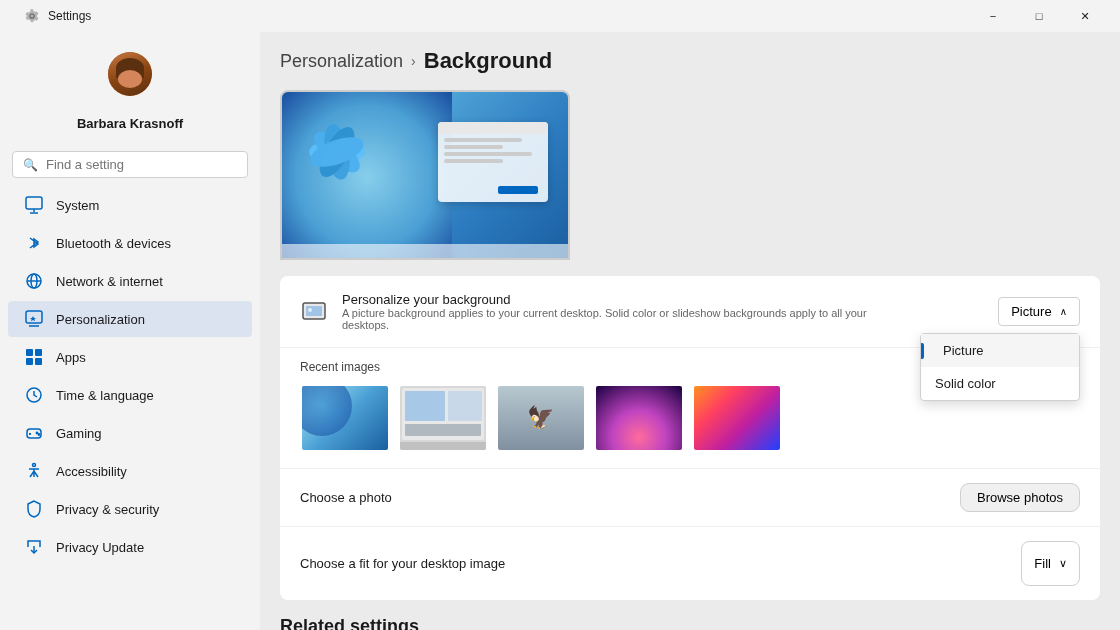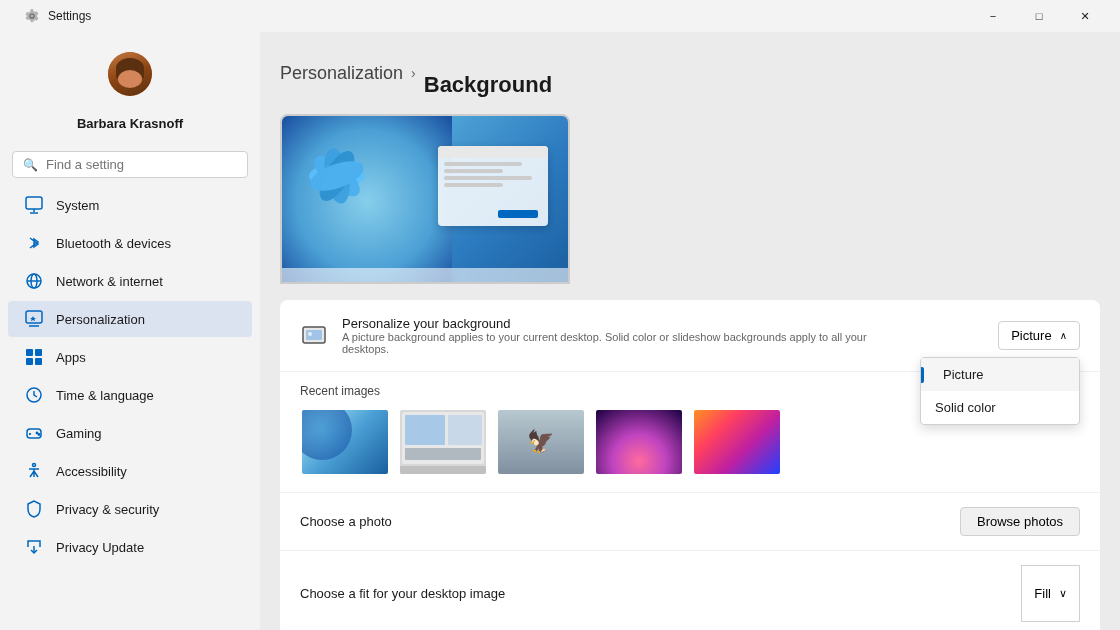--- a/index.html
+++ b/index.html
@@ -182,21 +182,20 @@
       font-weight: 400;
     }
     .breadcrumb-sep {
       color: #666;
       font-size: 14px;
     }
     .breadcrumb-current {
       color: #1a1a1a;
       font-weight: 700;
       font-size: 22px;
-      margin-top: 24px;
     }
 
     
     .preview-container {
       width: 290px;
       margin-bottom: 16px;
     }
     .preview-image {
       width: 290px;
       height: 170px;
@@ -388,34 +387,34 @@
       border-top: 1px solid #f0f0f0;
     }
     .settings-row-label {
       font-size: 13px;
       color: #1a1a1a;
     }
     .browse-btn {
       padding: 6px 16px;
       background: #f0f0f0;
       border: 1px solid #d0d0d0;
-      border-radius: 4px;
+      border-radius: 9px;
       font-size: 13px;
       cursor: pointer;
     }
 
     
     .fill-dropdown {
       display: flex;
       align-items: center;
       gap: 8px;
-      padding: 20px 12px;
+      padding: 14px 12px;
       background: white;
       border: 1px solid #d0d0d0;
-      border-radius: 0;
+      border-radius: 8px;
       cursor: pointer;
       font-size: 13px;
     }
 
     
     .related-settings-title {
       font-size: 18px;
       font-weight: 600;
       color: #1a1a1a;
       margin: 16px 0 8px;

